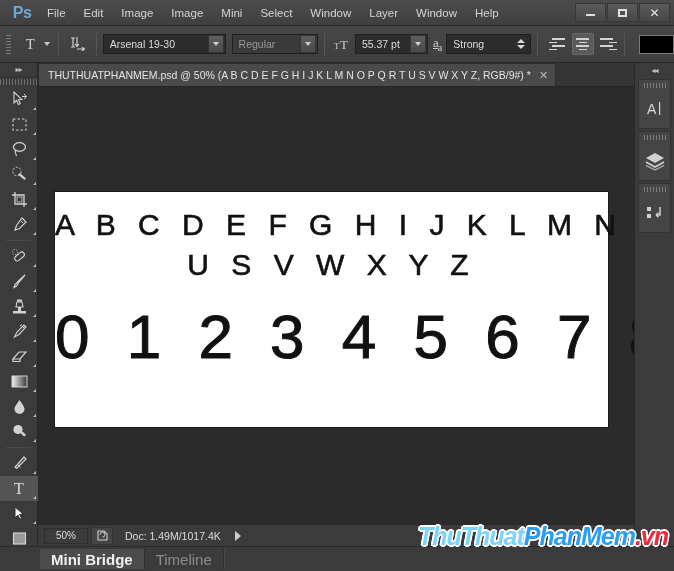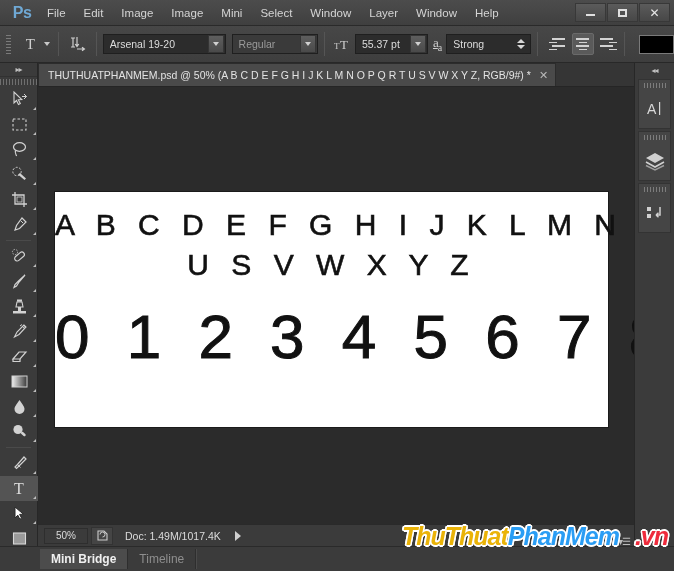--- a/index.html
+++ b/index.html
@@ -288,21 +288,21 @@
 
   
   .bottombar {
     position: absolute; left: 0; top: 546px; width: 674px; height: 25px;
     background: #3b3b3b; border-top: 1px solid #2a2a2a;
     display: flex; align-items: center; padding-left: 40px;
   }
   .btab {
     height: 20px; padding: 0 11px;
     display: flex; align-items: center;
-    font-size: 12px;
+    font-size: 15px;
     border-right: 1px solid #2e2e2e;
   }
   .btab.active { background: #4c4c4c; color: #f0f0f0; font-weight: bold; }
   .btab.inactive { background: #3b3b3b; color: #8e8e8e; }
   .bottom-rest {
     flex: 1; height: 20px; background: #3b3b3b; border-left: 1px solid #4a4a4a;
   }
 
   
   .watermark {
@@ -312,23 +312,23 @@
     white-space: nowrap;
     text-shadow:
       -1.4px -1.4px 0 #fff, 1.4px -1.4px 0 #fff,
       -1.4px  1.4px 0 #fff, 1.4px  1.4px 0 #fff,
        0 -1.6px 0 #fff, 0 1.6px 0 #fff,
       -1.6px 0 0 #fff, 1.6px 0 0 #fff;
     font-family: "Liberation Sans", sans-serif;
     z-index: 50;
     line-height: 1;
   }
-  .wm-a { color: #eab308; }
+  .wm-a { color: #7dd3fc; }
   .wm-b { color: #2a9df4; }
-  .wm-c { color: #ee2b3c; padding-left: 16px; }
+  .wm-c { color: #ee2b3c; }
 
   .panel-menu-icon {
     position: absolute; right: 44px; bottom: 24px;
     color: #bbb; font-size: 10px; letter-spacing: -1px;
   }
 </style>
 </head>
 <body>
 
 <div id="app">
@@ -374,21 +374,21 @@
       <svg width="18" height="18" viewBox="0 0 18 18">
         <path d="M4 3 L4 12 M2 12 L6 12 M2 3 L6 3" stroke="#cfcfcf" stroke-width="1.2" fill="none"></path>
         <path d="M8 2 L8 11 M6.2 9 L8 11.4 L9.8 9" stroke="#cfcfcf" stroke-width="1.2" fill="none"></path>
         <path d="M8 14 L15 14 M13 12.3 L15.4 14 L13 15.7" stroke="#cfcfcf" stroke-width="1.2" fill="none"></path>
       </svg>
     </div>
 
     <div class="opt-sep"></div>
 
     <div class="combo font-family">
-      <span class="txt">Arsenal 19-20</span>
+      <span class="txt">Arsenal 19-30</span>
       <span class="dd">
           <i></i>
         </span>
     </div>
 
     <div style="width:6px"></div>
 
     <div class="combo dim font-style">
       <span class="txt">Regular</span>
       <span class="dd">

